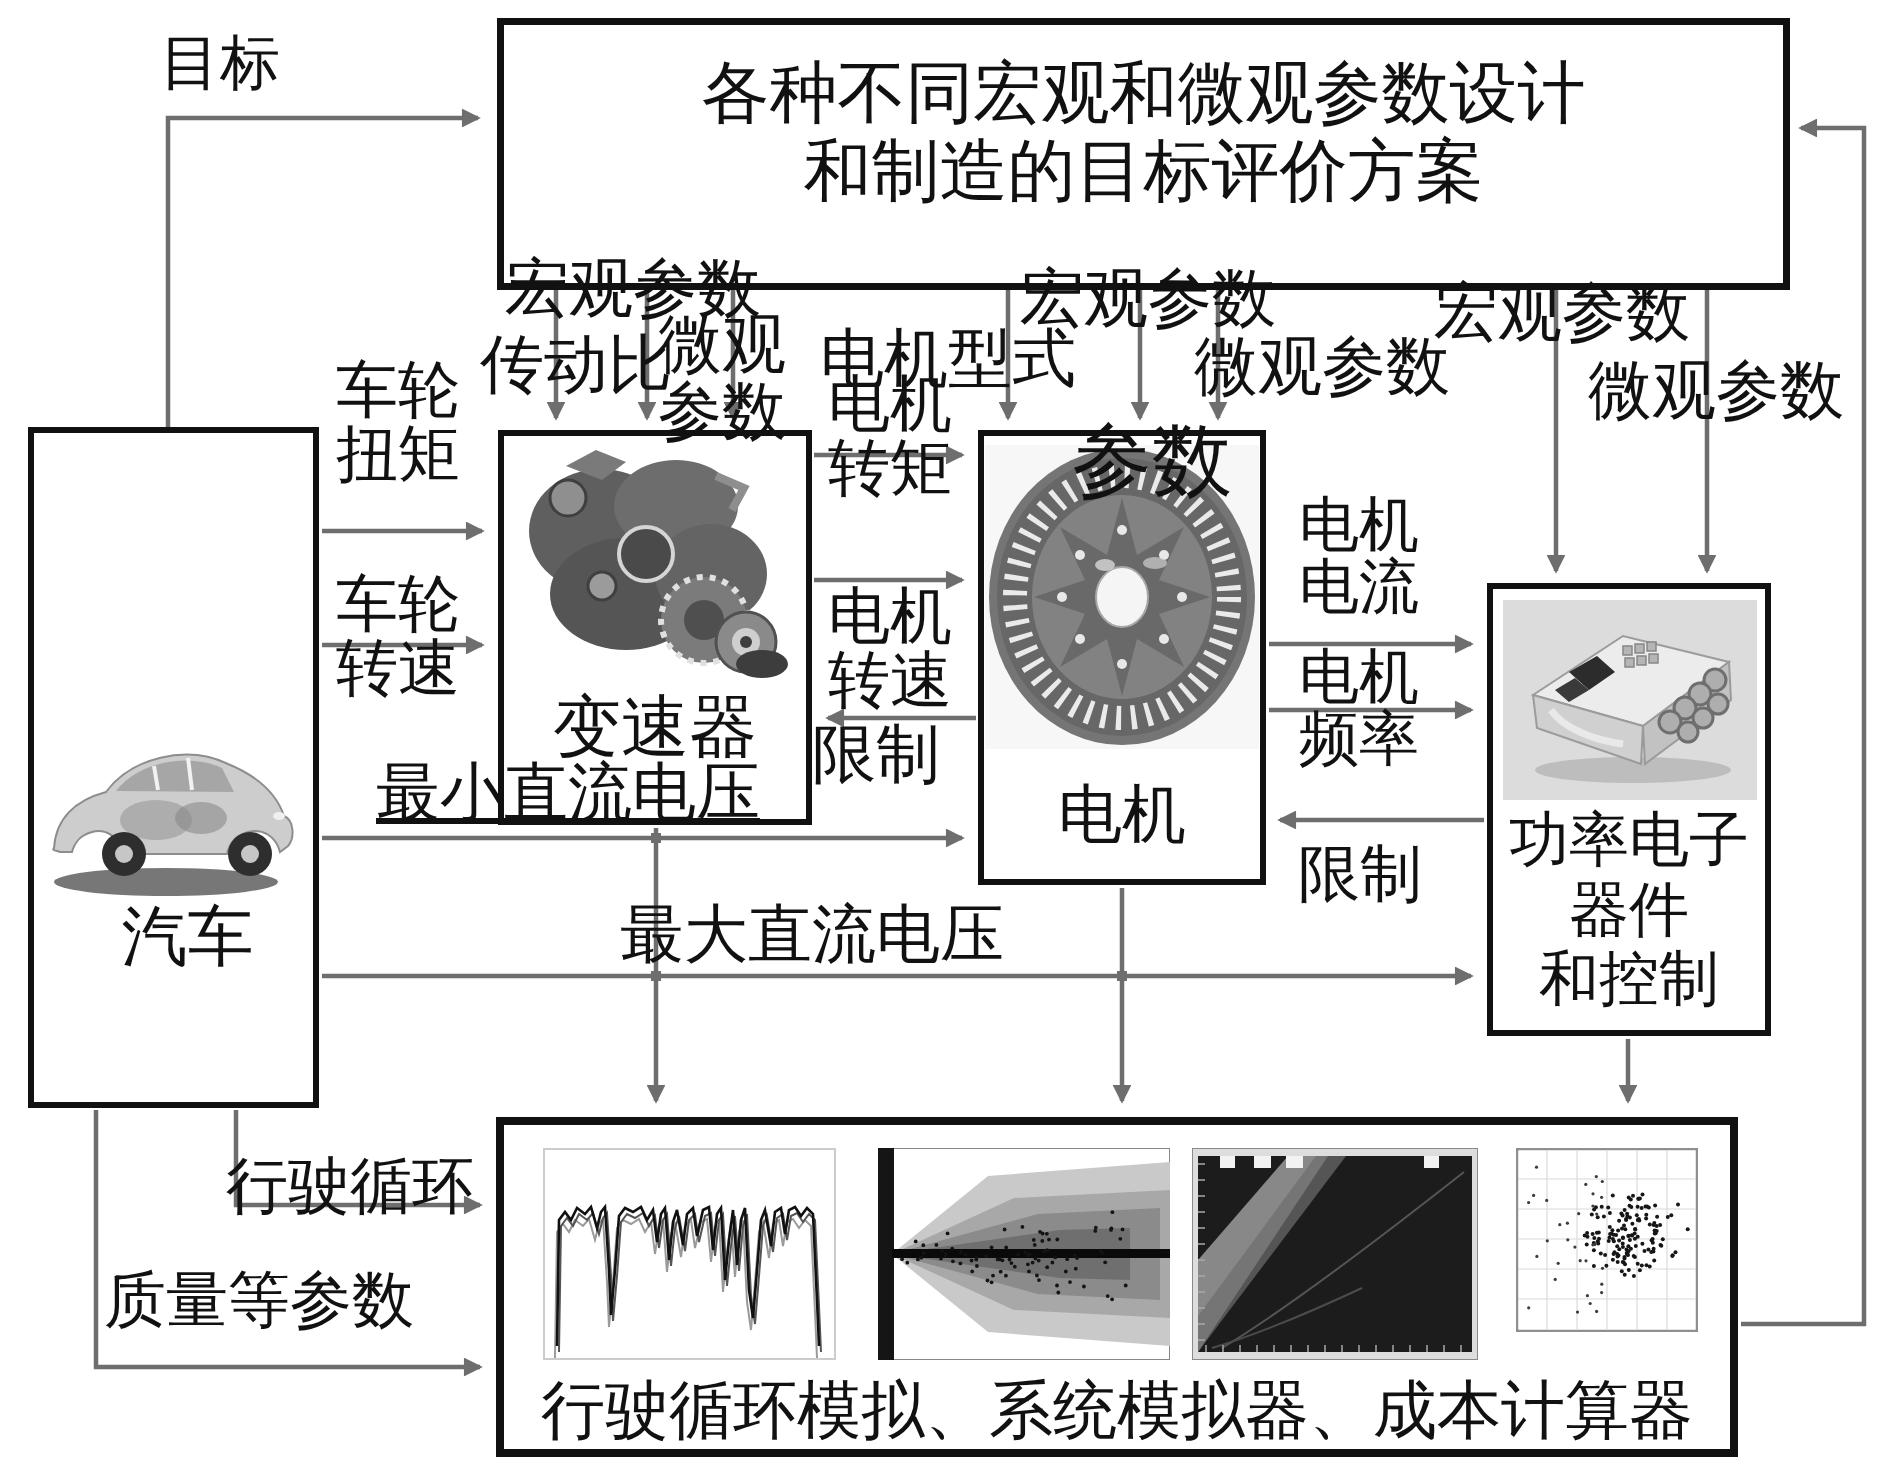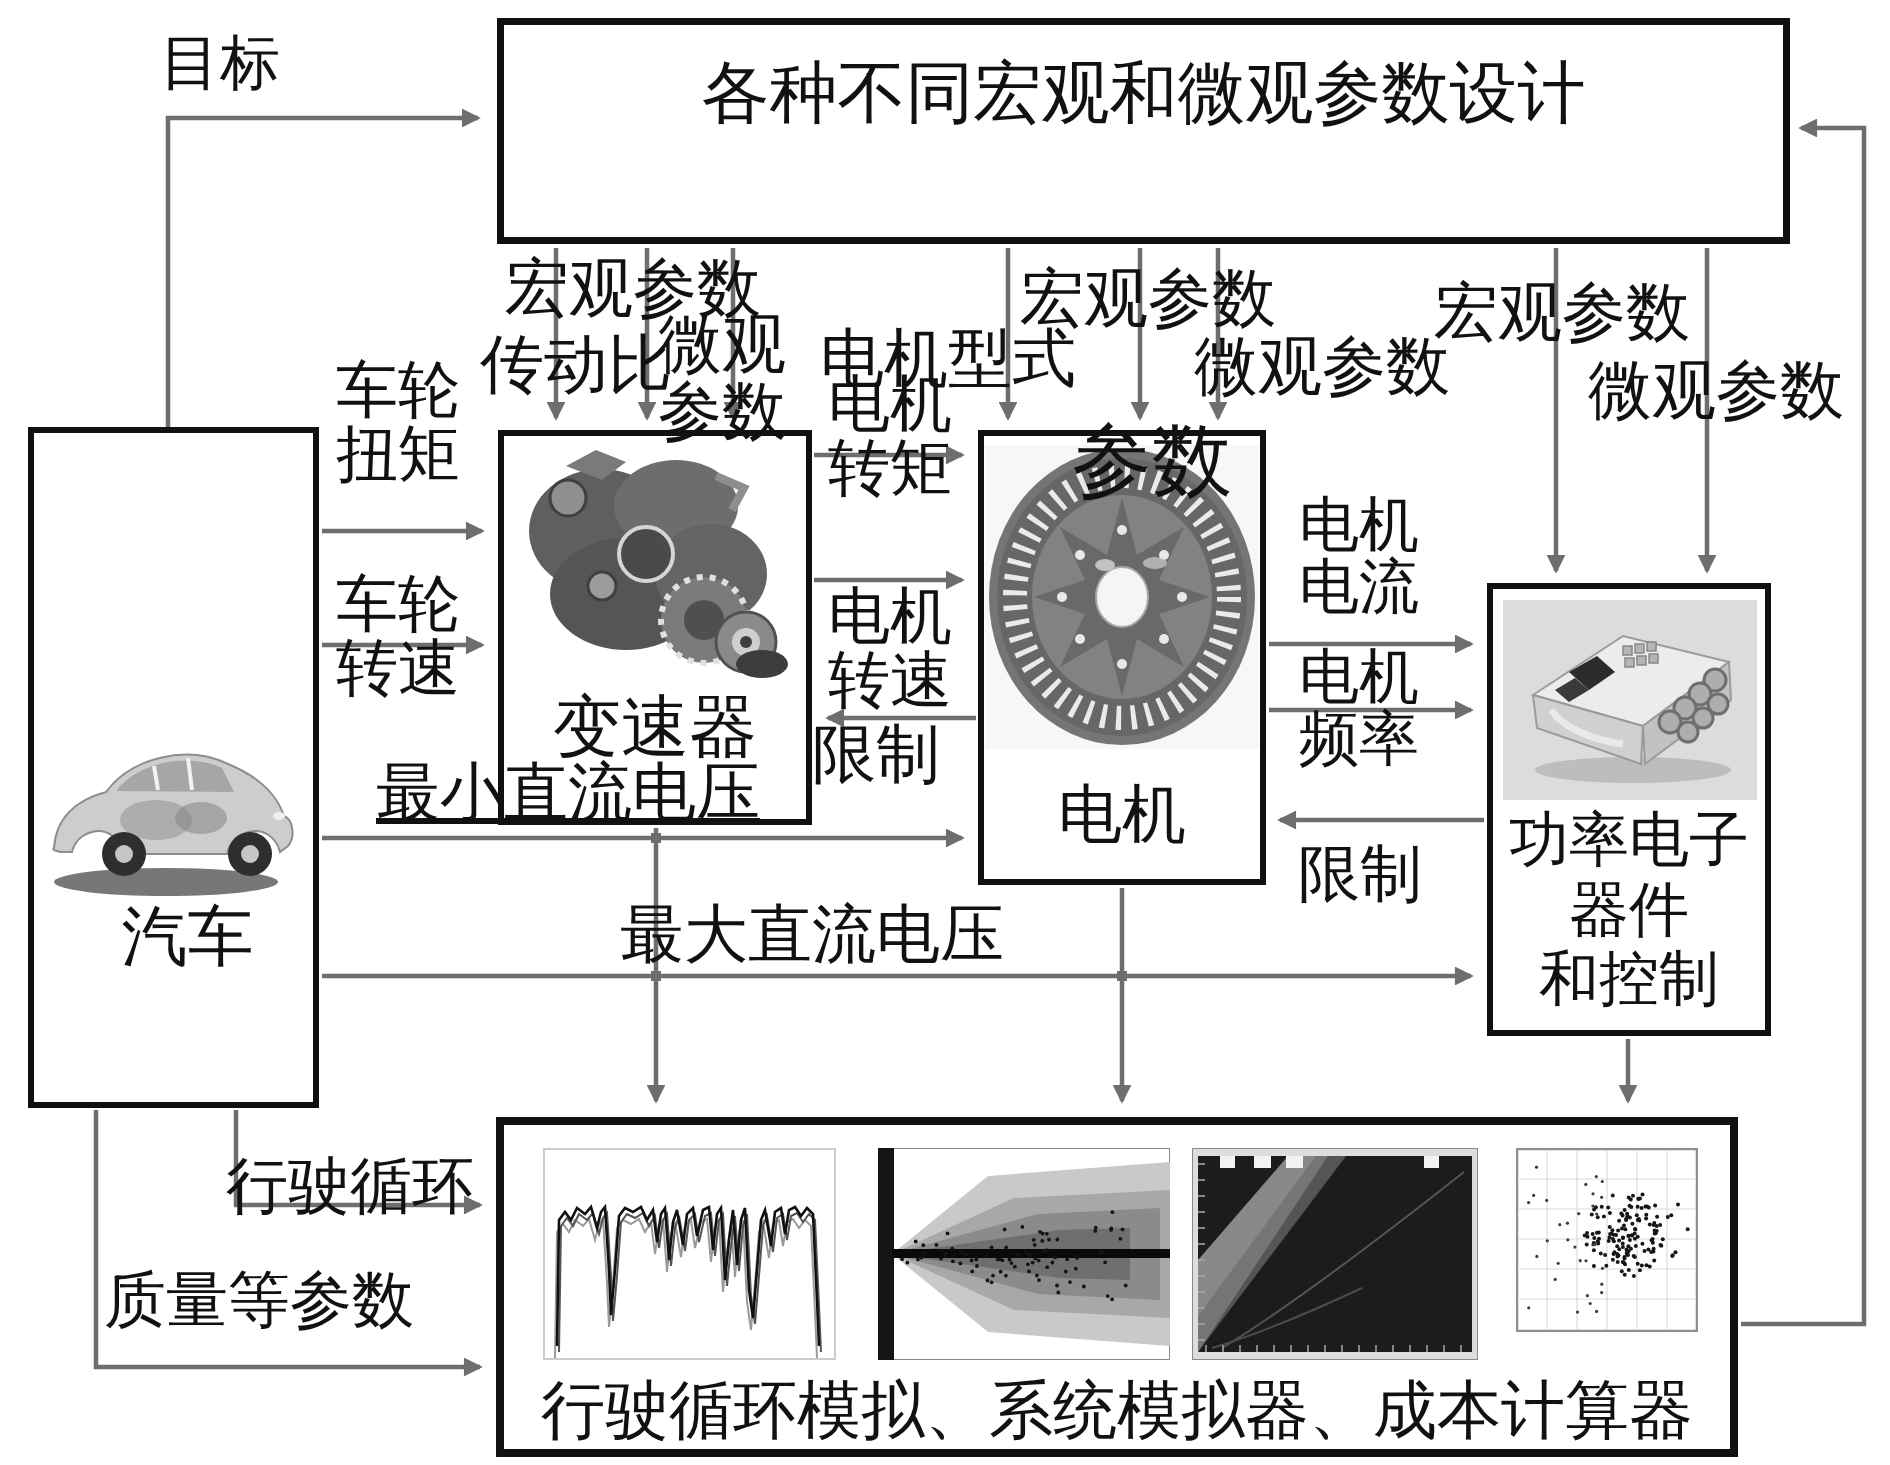--- a/index.html
+++ b/index.html
@@ -63,23 +63,24 @@
   <line class="conn" x1="1269" y1="710" x2="1471" y2="710" marker-end="url(#ah)"></line>
   <line class="conn" x1="1484" y1="820" x2="1280" y2="820" marker-end="url(#ah)"></line>
 
   <polyline class="conn" points="1741,1324 1864,1324 1864,128 1801,128" marker-end="url(#ah)"></polyline>
 
   <rect x="651" y="833" width="10" height="10" fill="#6e6e6e"></rect>
   <rect x="651" y="971" width="10" height="10" fill="#6e6e6e"></rect>
   <rect x="1117" y="971" width="10" height="10" fill="#6e6e6e"></rect>
 </svg>
 
-<div class="box" style="left:497px;top:18px;width:1293px;height:226px;border-width:7px;">
+<div class="box" style="left:497px;top:18px;width:1293px;height:272px;border-width:7px;">
   <div class="lbl f68 center" style="left:0;right:0;top:30px;line-height:1.14;position:absolute;">
     <div>各种不同宏观和微观参数设计</div>
+    <div>和制造的目标评价方案</div>
   </div>
 </div>
 
 <div class="box" style="left:28px;top:427px;width:291px;height:681px;"></div>
 <div class="box" style="left:498px;top:430px;width:314px;height:395px;"></div>
 <div class="box" style="left:978px;top:430px;width:288px;height:455px;"></div>
 <div class="box" style="left:1487px;top:583px;width:284px;height:453px;"></div>
 <div class="box" style="left:496px;top:1117px;width:1242px;height:340px;border-width:8px;"></div>
 
 <svg class="pic" style="left:36px;top:688px;" width="268" height="218" viewBox="0 0 268 218">

